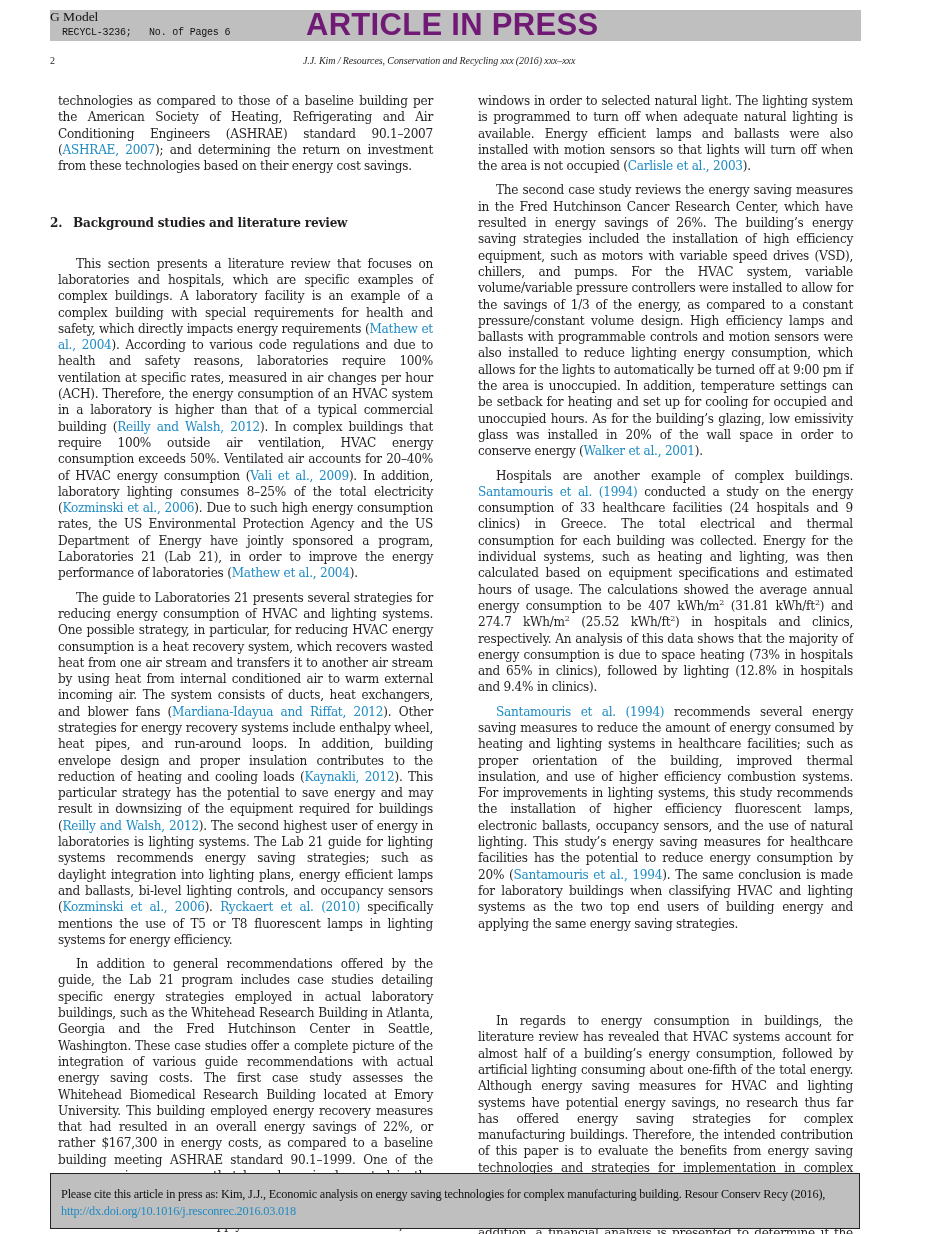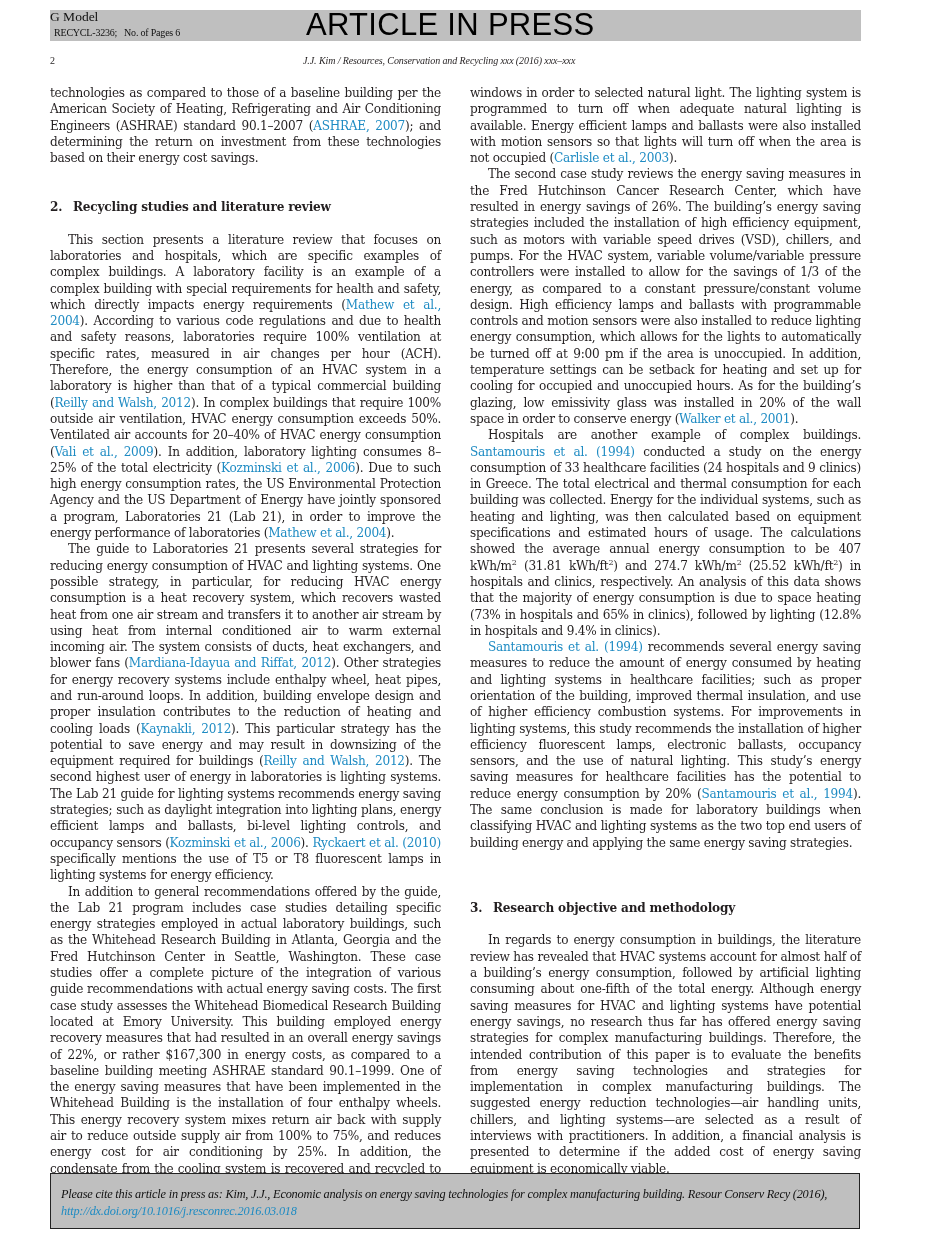--- a/index.html
+++ b/index.html
@@ -1,82 +1,81 @@
 <!DOCTYPE html>
 <html><head>
 <meta charset="utf-8">
 <style>
   html, body { margin: 0; padding: 0; background: #ffffff; }
   body { width: 926px; height: 1234px; position: relative; overflow: hidden;
          font-family: "DejaVu Serif", "Liberation Serif", serif; color: #231f20; }
 
   .banner { position: absolute; left: 50px; top: 10px; width: 811px; height: 31px; background: #bfbfbf; }
   .banner .gmodel { position: absolute; left: 0px; top: 0px; font-family: "Liberation Serif", serif; font-size: 13.5px; color: #111; line-height: 14px; }
-  .banner .recycl { position: absolute; left: 4px; top: 17px; font-family: Liberation Serif, serif; font-size: 10px; color: #111; line-height: 12px; letter-spacing: -0.2px; }
-  .banner .aip { position: absolute; left: 256px; top: -2px; font-family: "Liberation Sans", sans-serif; font-weight: normal; font-size: 31px; color: #000000; letter-spacing: 0.3px; line-height: 34px; }
+  .banner .recycl { position: absolute; left: 12px; top: 17px; font-family: Liberation Mono, monospace; font-size: 10px; color: #111; line-height: 12px; letter-spacing: -0.2px; }
+  .banner .aip { position: absolute; left: 256px; top: -2px; font-family: "Liberation Sans", sans-serif; font-weight: bold; font-size: 31px; color: #701a75; letter-spacing: 0.3px; line-height: 34px; }
 
   .runhead { position: absolute; top: 55px; font-size: 10px; font-family: "Liberation Serif", serif; }
   .runhead.pg { left: 50px; }
   .runhead.jt { left: 303px; font-style: italic; letter-spacing: -0.1px; text-align: center; }
 
   .col { position: absolute; top: 85px; width: 391px; font-size: 12.1px; line-height: 16.3px; text-align: justify; letter-spacing: -0.25px; }
   .col.left { left: 50px; }
   .col.right { left: 470px; }
-  .col p { margin: 0; }
+  .col p { margin: 8px; }
   .col p.ind { text-indent: 18px; }
   .col h2 { font-size: 12.1px; font-weight: bold; margin: 0; line-height: 16.3px; letter-spacing: -0.2px; }
   .col h2 .num { display: inline-block; width: 19px; }
   .cite { color: #1e8bc3; }
   sup { font-size: 8px; line-height: 0; vertical-align: 5px; }
 
   .gap-big { height: 32.6px; }
   .gap-sec { height: 16.3px; }
 
-  .footer { position: absolute; left: 50px; top: 1173px; width: 810px; height: 56px; background: #bfbfbf; border: 1.3px solid #222; box-sizing: border-box; font-style: italic; }
+  .footer { position: absolute; left: 50px; top: 1173px; width: 810px; height: 56px; background: #bfbfbf; border: 1.3px solid #222; box-sizing: border-box; }
   .footer .txt { position: absolute; left: 10px; top: 12px; width: 795px; font-family: "Liberation Serif", serif; font-size: 12.3px; line-height: 17px; color: #111; letter-spacing: -0.2px; }
   .footer .doi { color: #1e8bc3; }
 </style>
 </head>
 <body>
 
 <div class="banner">
   <span class="gmodel">G Model</span>
   <span class="recycl"><span>RECYCL-3236;</span>&nbsp;&nbsp;&nbsp;<span>No. of Pages 6</span></span>
   <span class="aip">ARTICLE IN PRESS</span>
 </div>
 
 <div class="runhead pg">2</div>
 <div class="runhead jt">J.J. Kim / Resources, Conservation and Recycling xxx (2016) xxx–xxx</div>
 
 <div class="col left">
   <p><span>technologies as compared to those of a baseline building per the American Society of Heating, Refrigerating and Air Conditioning Engineers (ASHRAE) standard 90.1–2007 (</span><span class="cite">ASHRAE, 2007</span><span>); and determining the return on investment from these technologies based on their energy cost savings.</span></p>
 
   <div class="gap-big"></div>
-  <h2><span class="num">2.</span> <span>Recycling studies and literature review</span></h2>
+  <h2><span class="num">2.</span> <span>Background studies and literature review</span></h2>
   <div class="gap-sec"></div>
 
   <p class="ind"><span>This section presents a literature review that focuses on laboratories and hospitals, which are specific examples of complex buildings. A laboratory facility is an example of a complex building with special requirements for health and safety, which directly impacts energy requirements (</span><span class="cite">Mathew et al., 2004</span><span>). According to various code regulations and due to health and safety reasons, laboratories require 100% ventilation at specific rates, measured in air changes per hour (ACH). Therefore, the energy consumption of an HVAC system in a laboratory is higher than that of a typical commercial building (</span><span class="cite">Reilly and Walsh, 2012</span><span>). In complex buildings that require 100% outside air ventilation, HVAC energy consumption exceeds 50%. Ventilated air accounts for 20–40% of HVAC energy consumption (</span><span class="cite">Vali et al., 2009</span><span>). In addition, laboratory lighting consumes 8–25% of the total electricity (</span><span class="cite">Kozminski et al., 2006</span><span>). Due to such high energy consumption rates, the US Environmental Protection Agency and the US Department of Energy have jointly sponsored a program, Laboratories 21 (Lab 21), in order to improve the energy performance of laboratories (</span><span class="cite">Mathew et al., 2004</span><span>).</span></p>
 
   <p class="ind"><span>The guide to Laboratories 21 presents several strategies for reducing energy consumption of HVAC and lighting systems. One possible strategy, in particular, for reducing HVAC energy consumption is a heat recovery system, which recovers wasted heat from one air stream and transfers it to another air stream by using heat from internal conditioned air to warm external incoming air. The system consists of ducts, heat exchangers, and blower fans (</span><span class="cite">Mardiana-Idayua and Riffat, 2012</span><span>). Other strategies for energy recovery systems include enthalpy wheel, heat pipes, and run-around loops. In addition, building envelope design and proper insulation contributes to the reduction of heating and cooling loads (</span><span class="cite">Kaynakli, 2012</span><span>). This particular strategy has the potential to save energy and may result in downsizing of the equipment required for buildings (</span><span class="cite">Reilly and Walsh, 2012</span><span>). The second highest user of energy in laboratories is lighting systems. The Lab 21 guide for lighting systems recommends energy saving strategies; such as daylight integration into lighting plans, energy efficient lamps and ballasts, bi-level lighting controls, and occupancy sensors (</span><span class="cite">Kozminski et al., 2006</span><span>). </span><span class="cite">Ryckaert et al. (2010)</span><span> specifically mentions the use of T5 or T8 fluorescent lamps in lighting systems for energy efficiency.</span></p>
 
   <p class="ind"><span>In addition to general recommendations offered by the guide, the Lab 21 program includes case studies detailing specific energy strategies employed in actual laboratory buildings, such as the Whitehead Research Building in Atlanta, Georgia and the Fred Hutchinson Center in Seattle, Washington. These case studies offer a complete picture of the integration of various guide recommendations with actual energy saving costs. The first case study assesses the Whitehead Biomedical Research Building located at Emory University. This building employed energy recovery measures that had resulted in an overall energy savings of 22%, or rather $167,300 in energy costs, as compared to a baseline building meeting ASHRAE standard 90.1–1999. One of the energy saving measures that have been implemented in the Whitehead Building is the installation of four enthalpy wheels. This energy recovery system mixes return air back with supply air to reduce outside supply air from 100% to 75%, and reduces energy cost for air conditioning by 25%. In addition, the condensate from the cooling system is recovered and recycled to the cooling towers. For daylight integration, the Whitehead Building was designed so that 90% of the offices and lab spaces have</span></p>
 </div>
 
 <div class="col right">
   <p><span>windows in order to selected natural light. The lighting system is programmed to turn off when adequate natural lighting is available. Energy efficient lamps and ballasts were also installed with motion sensors so that lights will turn off when the area is not occupied (</span><span class="cite">Carlisle et al., 2003</span><span>).</span></p>
 
   <p class="ind"><span>The second case study reviews the energy saving measures in the Fred Hutchinson Cancer Research Center, which have resulted in energy savings of 26%. The building’s energy saving strategies included the installation of high efficiency equipment, such as motors with variable speed drives (VSD), chillers, and pumps. For the HVAC system, variable volume/variable pressure controllers were installed to allow for the savings of 1/3 of the energy, as compared to a constant pressure/constant volume design. High efficiency lamps and ballasts with programmable controls and motion sensors were also installed to reduce lighting energy consumption, which allows for the lights to automatically be turned off at 9:00 pm if the area is unoccupied. In addition, temperature settings can be setback for heating and set up for cooling for occupied and unoccupied hours. As for the building’s glazing, low emissivity glass was installed in 20% of the wall space in order to conserve energy (</span><span class="cite">Walker et al., 2001</span><span>).</span></p>
 
   <p class="ind"><span>Hospitals are another example of complex buildings. </span><span class="cite">Santamouris et al. (1994)</span><span> conducted a study on the energy consumption of 33 healthcare facilities (24 hospitals and 9 clinics) in Greece. The total electrical and thermal consumption for each building was collected. Energy for the individual systems, such as heating and lighting, was then calculated based on equipment specifications and estimated hours of usage. The calculations showed the average annual energy consumption to be 407 kWh/m</span><sup>2</sup><span> (31.81 kWh/ft</span><sup>2</sup><span>) and 274.7 kWh/m</span><sup>2</sup><span> (25.52 kWh/ft</span><sup>2</sup><span>) in hospitals and clinics, respectively. An analysis of this data shows that the majority of energy consumption is due to space heating (73% in hospitals and 65% in clinics), followed by lighting (12.8% in hospitals and 9.4% in clinics).</span></p>
 
   <p class="ind"><span class="cite">Santamouris et al. (1994)</span><span> recommends several energy saving measures to reduce the amount of energy consumed by heating and lighting systems in healthcare facilities; such as proper orientation of the building, improved thermal insulation, and use of higher efficiency combustion systems. For improvements in lighting systems, this study recommends the installation of higher efficiency fluorescent lamps, electronic ballasts, occupancy sensors, and the use of natural lighting. This study’s energy saving measures for healthcare facilities has the potential to reduce energy consumption by 20% (</span><span class="cite">Santamouris et al., 1994</span><span>). The same conclusion is made for laboratory buildings when classifying HVAC and lighting systems as the two top end users of building energy and applying the same energy saving strategies.</span></p>
 
   <div class="gap-big"></div>
   <div class="gap-sec"></div>
-  <h2><span class="num">3.</span> <span>Research objective and methodology</span></h2>
   <div class="gap-sec"></div>
 
   <p class="ind"><span>In regards to energy consumption in buildings, the literature review has revealed that HVAC systems account for almost half of a building’s energy consumption, followed by artificial lighting consuming about one-fifth of the total energy. Although energy saving measures for HVAC and lighting systems have potential energy savings, no research thus far has offered energy saving strategies for complex manufacturing buildings. Therefore, the intended contribution of this paper is to evaluate the benefits from energy saving technologies and strategies for implementation in complex manufacturing buildings. The suggested energy reduction technologies—air handling units, chillers, and lighting systems—are selected as a result of interviews with practitioners. In addition, a financial analysis is presented to determine if the added cost of energy saving equipment is economically viable.</span></p>
 </div>
 
 <div class="footer">
   <div class="txt"><span>Please cite this article in press as: Kim, J.J., Economic analysis on energy saving technologies for complex manufacturing building. Resour Conserv Recy (2016), </span><span class="doi">http://dx.doi.org/10.1016/j.resconrec.2016.03.018</span></div>
 </div>
 
 </body></html>

